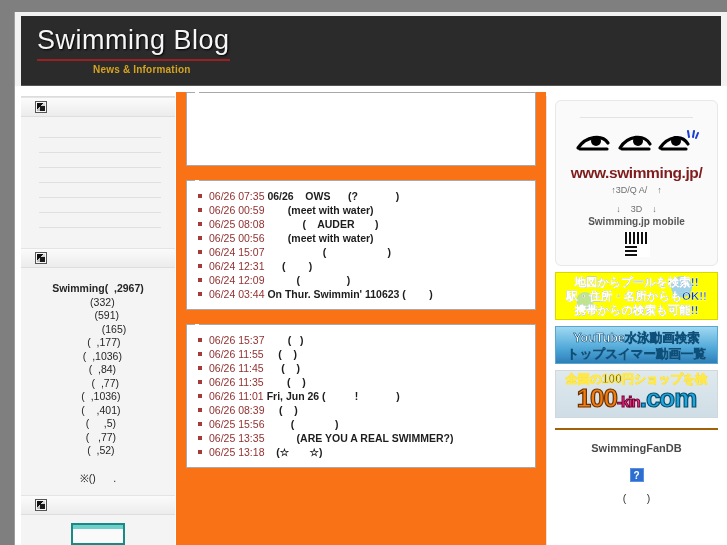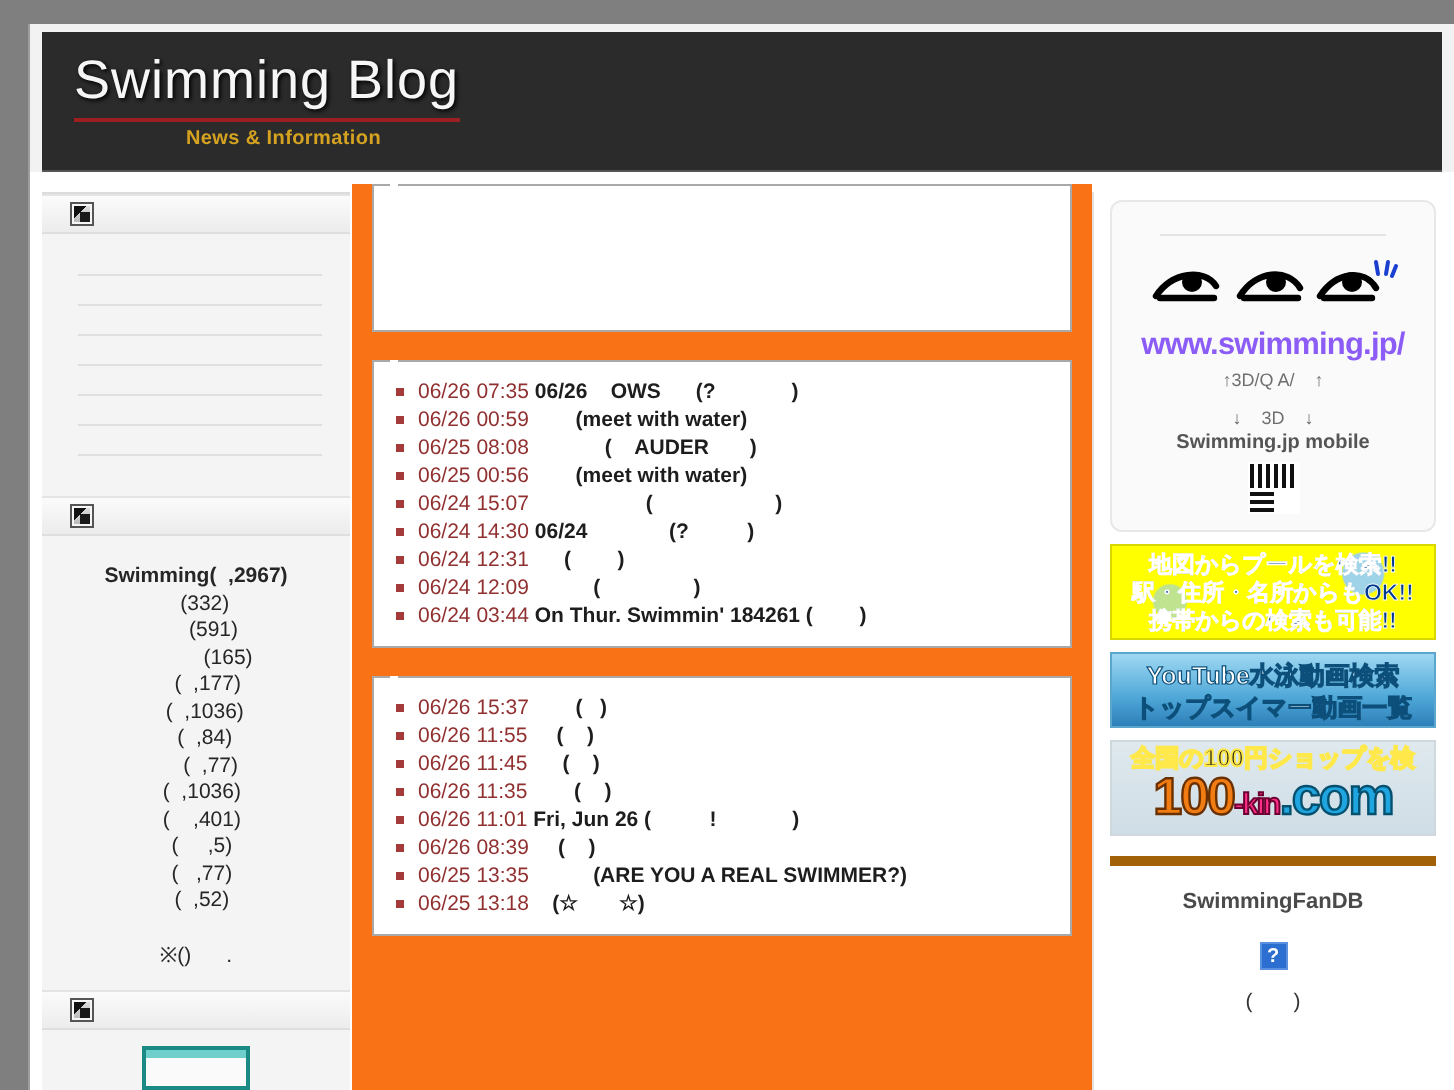--- a/index.html
+++ b/index.html
@@ -176,21 +176,21 @@
     background: #fafafa;
     border: 1px solid #e8e8e8;
     border-radius: 6px;
     padding: 8px 6px 6px 6px;
     text-align: center;
   }
   .rt-rule { height:1px; background:#e3e3e3; margin: 8px 18px 10px 18px; }
   .logo-wrap { position: relative; height: 40px; }
   .logo-svg { display:block; margin: 0 auto; }
   .logo-url {
-    font-size: 15.5px; font-weight: bold; color: #8b5cf6;
+    font-size: 15.5px; font-weight: bold; color: #7f1d1d;
     letter-spacing: -0.4px; margin-top: -4px;
   }
   .logo-cap { font-size: 9px; color: #6f6f6f; margin-top: 3px; white-space: pre;}
   .logo-cap2 { font-size: 9px; color: #6f6f6f; margin-top: 9px; white-space: pre;}
   .logo-mobile { font-size: 10px; font-weight: bold; color:#555; margin-top: 2px;}
   .qr {
     width: 26px; height: 26px; margin: 4px auto 2px auto;
     background-image:
       repeating-linear-gradient(90deg,#111 0 2px,#fff 2px 4px),
       repeating-linear-gradient(0deg,#111 0 2px,#fff 2px 4px);
@@ -235,21 +235,21 @@
   }
   .b-100 .l1 { top: 0px; color:#111; -webkit-text-stroke: 1px #ffe94a; font-size: 12px;}
   .b-100 .l2 {
     top: 12px; font-size: 26px; color: #f07c12;
     -webkit-text-stroke: 1.2px #6b3000; letter-spacing: -1px;
   }
   .b-100 .kin { color:#ff2e8a; font-size: 15px; -webkit-text-stroke: 1px #6b0030;}
   .b-100 .com { color:#1fa6e0; -webkit-text-stroke: 1.2px #05506e;}
   .links {
     margin: 10px 8px 0 8px;
-    border-top: 5px solid #a16207;
+    border-top: 2px solid #a16207;
     padding-top: 12px;
     text-align: center;
   }
   .dblink {
     font-size: 11px; font-weight: bold; color: #4a4a4a;
     margin-bottom: 14px; display: block; text-decoration: none;
   }
   .qmark {
     width: 14px; height: 14px; margin: 0 auto;
     background: #2d6fd0; border: 1px solid #5b8fe0;
@@ -339,36 +339,36 @@
         </fieldset>
 
         <fieldset class="box">
           <legend></legend>
           <ul class="entries">
             <li><span class="etime">06/26 07:35</span> <span class="etitle">06/26</span><span class="etitle">    OWS      (?             )</span></li>
             <li><span class="etime">06/26 00:59</span> <span class="etitle"></span><span class="etitle">       (meet with water)</span></li>
             <li><span class="etime">06/25 08:08</span> <span class="etitle"></span><span class="etitle">            (    AUDER       )</span></li>
             <li><span class="etime">06/25 00:56</span> <span class="etitle"></span><span class="etitle">       (meet with water)</span></li>
             <li><span class="etime">06/24 15:07</span> <span class="etitle"></span><span class="etitle">                   (                     )</span></li>
-            <li><span class="etime">06/24 14:30</span> <span class="etitle">06/24</span><span class="etitle">              (?          )</span></li>
             <li><span class="etime">06/24 12:31</span> <span class="etitle"></span><span class="etitle">     (        )</span></li>
             <li><span class="etime">06/24 12:09</span> <span class="etitle"></span><span class="etitle">          (                )</span></li>
-            <li><span class="etime">06/24 03:44</span> <span class="etitle">On Thur. Swimmin' 184261</span><span class="etitle"> (        )</span></li>
+            <li><span class="etime">06/24 03:44</span> <span class="etitle">On Thur. Swimmin' 110623</span><span class="etitle"> (        )</span></li>
           </ul>
         </fieldset>
 
         <fieldset class="box">
           <legend></legend>
           <ul class="entries">
             <li><span class="etime">06/26 15:37</span> <span class="etitle"></span><span class="etitle">       (   )</span></li>
             <li><span class="etime">06/26 11:55</span> <span class="etitle"></span><span class="etitle">    (    )</span></li>
             <li><span class="etime">06/26 11:45</span> <span class="etitle"></span><span class="etitle">     (    )</span></li>
             <li><span class="etime">06/26 11:35</span> <span class="etitle"></span><span class="etitle">       (    )</span></li>
             <li><span class="etime">06/26 11:01</span> <span class="etitle">Fri, Jun 26</span><span class="etitle"> (          !             )</span></li>
             <li><span class="etime">06/26 08:39</span> <span class="etitle"></span><span class="etitle">    (    )</span></li>
+            <li><span class="etime">06/25 15:56</span> <span class="etitle"></span><span class="etitle">        (              )</span></li>
             <li><span class="etime">06/25 13:35</span> <span class="etitle"></span><span class="etitle">          (ARE YOU A REAL SWIMMER?)</span></li>
             <li><span class="etime">06/25 13:18</span> <span class="etitle"></span><span class="etitle">   (☆       ☆)</span></li>
           </ul>
         </fieldset>
 
       </div>
 
       <div class="col-right">
 
         <div class="rt-card">

